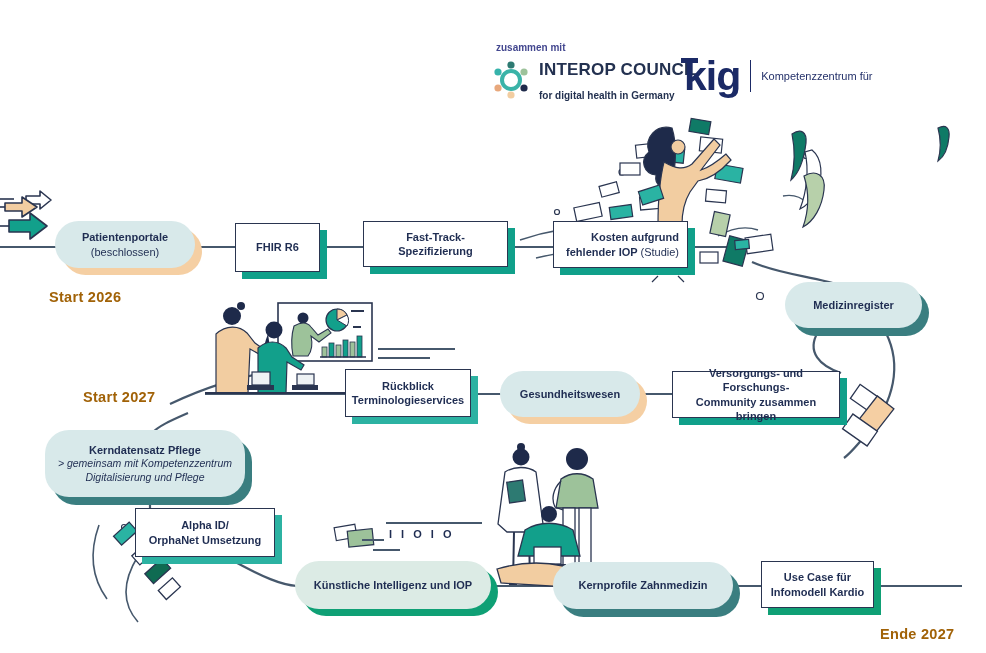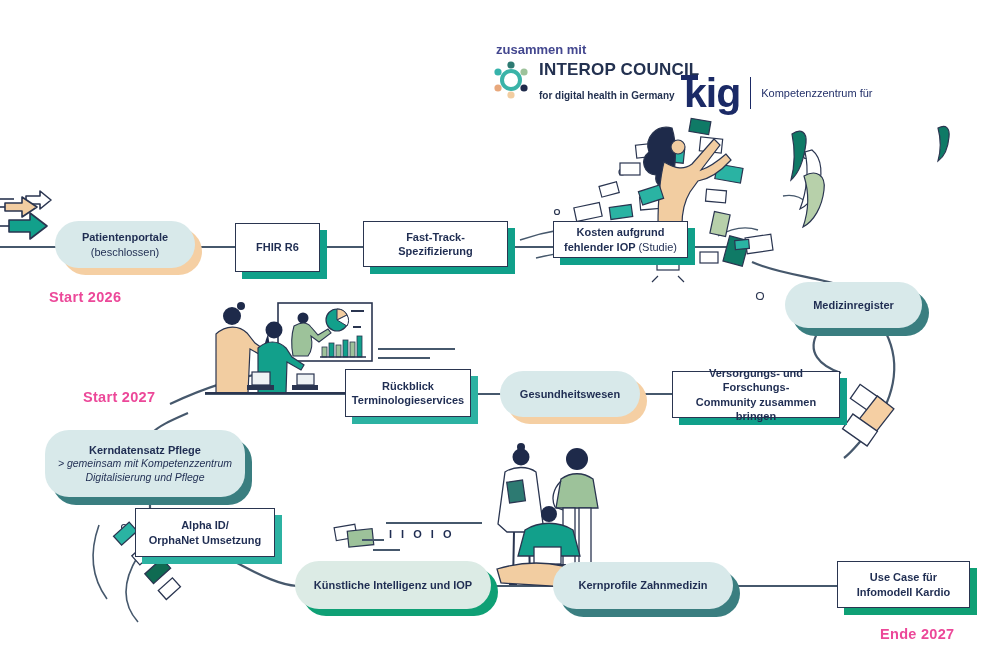--- a/index.html
+++ b/index.html
@@ -2,46 +2,46 @@
 <html><head>
 <meta charset="utf-8">
 <style>
   html,body{margin:0;padding:0;background:#ffffff;}
   .canvas{
     position:relative;width:986px;height:653px;overflow:hidden;background:#ffffff;
     font-family:"Liberation Sans","DejaVu Sans",sans-serif;color:#1f2d52;
   }
   .art{position:absolute;left:0;top:0;z-index:1;}
   
-  .tagline{position:absolute;left:496px;top:42px;font-size:13px;font-weight:600;color:#43478f;z-index:2;}
+  .tagline{position:absolute;left:496px;top:42px;font-size:10px;font-weight:600;color:#43478f;z-index:2;}
   .interop-logo{position:absolute;left:490px;top:58px;display:flex;align-items:center;gap:7px;z-index:2;}
   .interop-text .t1{font-size:17px;font-weight:800;color:#233150;letter-spacing:.2px;}
   .interop-text .t2{font-size:10px;font-weight:600;color:#233150;margin-top:10px;}
-  .kig-logo{position:absolute;left:684px;top:52px;display:flex;align-items:center;gap:10px;z-index:2;margin-top:17px;}
+  .kig-logo{position:absolute;left:684px;top:52px;display:flex;align-items:center;gap:10px;z-index:2;}
   .kig-word{position:relative;font-size:41px;font-weight:700;color:#1b2a66;line-height:48px;letter-spacing:-1px;}
   .kig-word::before{content:"";position:absolute;left:-3px;top:6px;width:17px;height:5px;background:#1b2a66;}
   .kig-div{width:1px;height:32px;background:#1b2a66;}
   .kig-sub{font-size:11px;font-weight:500;color:#24316a;line-height:1.35;}
   
   .node{
     position:absolute;z-index:2;display:flex;flex-direction:column;justify-content:center;align-items:center;
     text-align:center;font-size:11px;font-weight:700;line-height:1.3;color:#1f2d52;box-sizing:border-box;padding:2px 8px;
   }
   .rect{background:#ffffff;border:1.6px solid #2a3550;}
   .pill{background:#d8e9ea;border-radius:26px;}
   .pill.greenish{background:#dcebe5;}
   .sh-teal{box-shadow:7px 7px 0 0 #10a08a;}
   .sh-teal-bright{box-shadow:7px 7px 0 0 #2cb2a2;}
   .sh-teal-dark{box-shadow:7px 8px 0 0 #3a7e80;}
   .sh-green{box-shadow:7px 7px 0 0 #0fa075;}
   .sh-peach{box-shadow:7px 7px 0 0 #f5cfa3;}
   .sub{font-weight:500;}
   .mini{font-size:10.5px;font-weight:400;font-style:italic;}
   
-  .milestone{position:absolute;z-index:2;font-size:14.5px;font-weight:800;color:#ec4899;letter-spacing:.3px;}
+  .milestone{position:absolute;z-index:2;font-size:14.5px;font-weight:800;color:#a16207;letter-spacing:.3px;}
 </style>
 </head>
 <body>
 
 <div class="canvas">
 
   <svg class="art" width="986" height="653" viewBox="0 0 986 653">
 
     <g stroke="#46586c" stroke-width="2.2" fill="none">
       <path d="M0 247 H757"></path>
@@ -229,21 +229,21 @@
   </div>
 
   <div class="node rect sh-teal" style="left:235px;top:223px;width:85px;height:49px;">
     <div>FHIR R6</div>
   </div>
 
   <div class="node rect sh-teal" style="left:363px;top:221px;width:145px;height:46px;">
     <div>Fast-Track-Spezifizierung</div>
   </div>
 
-  <div class="node rect sh-teal" style="left:553px;top:221px;width:135px;height:37px;">
+  <div class="node rect sh-teal" style="left:553px;top:221px;width:135px;height:47px;align-items:flex-end;">
     <div>Kosten aufgrund</div>
     <div><span>fehlender IOP</span> <span class="sub">(Studie)</span></div>
   </div>
 
   <div class="node pill sh-teal-dark" style="left:785px;top:282px;width:137px;height:46px;">
     <div>Medizinregister</div>
   </div>
 
   <div class="node rect sh-teal-bright" style="left:345px;top:369px;width:126px;height:48px;">
     <div>Rückblick</div>
@@ -271,18 +271,18 @@
   </div>
 
   <div class="node pill greenish sh-green" style="left:295px;top:561px;width:196px;height:48px;">
     <div>Künstliche Intelligenz und IOP</div>
   </div>
 
   <div class="node pill sh-teal-dark" style="left:553px;top:562px;width:180px;height:47px;">
     <div>Kernprofile Zahnmedizin</div>
   </div>
 
-  <div class="node rect sh-green" style="left:837px;top:561px;width:133px;height:47px;">
+  <div class="node rect sh-green" style="left:761px;top:561px;width:113px;height:47px;">
     <div>Use Case für</div>
     <div>Infomodell Kardio</div>
   </div>
 
 </div>
 
 </body></html>

